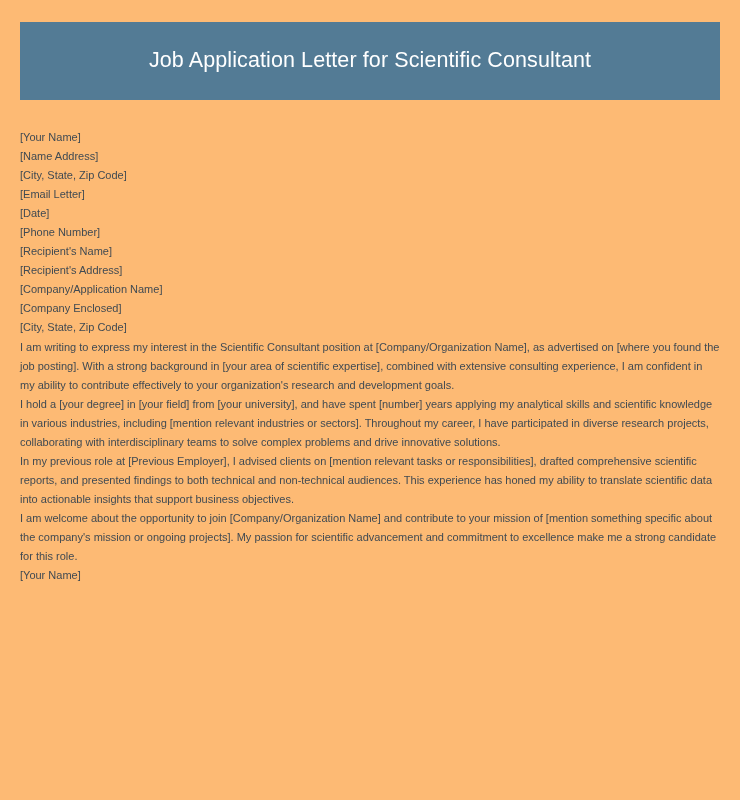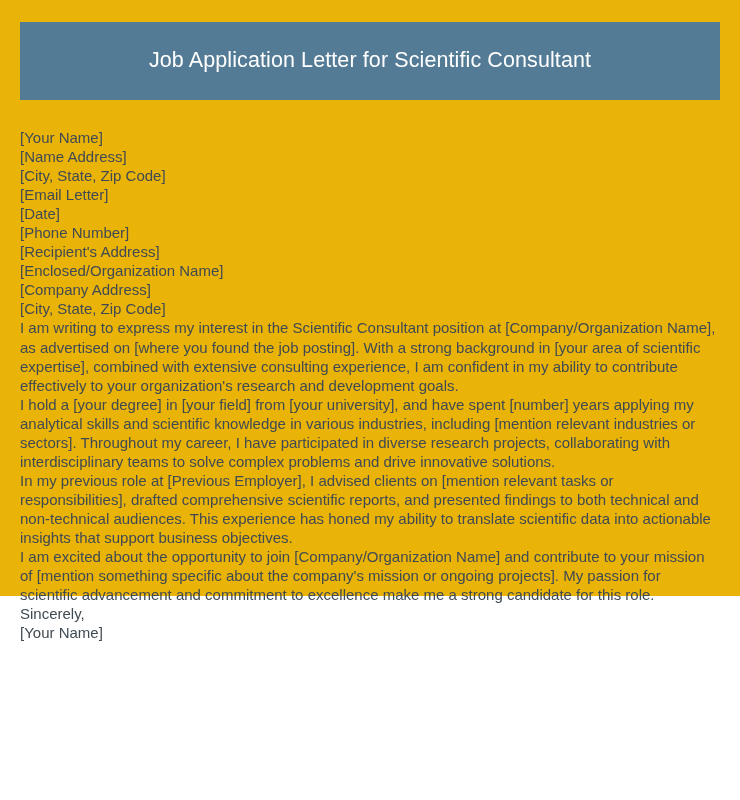--- a/index.html
+++ b/index.html
@@ -10,22 +10,22 @@
   body {
     width: 740px;
     height: 800px;
     background: #ffffff;
     font-family: "Liberation Sans", sans-serif;
     overflow: hidden;
   }
   .page {
     position: relative;
     width: 740px;
-    height: 596px;
-    background: #eab308;
+    height: 800px;
+    background: #fdba74;
   }
   .letter-header {
     position: absolute;
     left: 20px;
     top: 22px;
     width: 700px;
     height: 78px;
     background: #537b95;
     display: flex;
     align-items: center;
@@ -40,21 +40,21 @@
     text-align: center;
     line-height: 1.2;
     font-family: "Liberation Sans", sans-serif;
   }
   .letter-body {
     position: absolute;
     left: 20px;
     top: 128px;
     width: 700px;
     color: #404a52;
-    font-size: 15px;
+    font-size: 11px;
     line-height: 19.05px;
     font-family: "Liberation Sans", sans-serif;
     text-align: left;
   }
   .letter-line {
     margin: 0;
     padding: 0;
     white-space: pre-wrap;
     word-wrap: break-word;
   }
@@ -69,25 +69,25 @@
   </div>
 
   <div class="letter-body">
 
   <p class="letter-line">[Your Name]</p>
       <p class="letter-line">[Name Address]</p>
       <p class="letter-line">[City, State, Zip Code]</p>
       <p class="letter-line">[Email Letter]</p>
       <p class="letter-line">[Date]</p>
       <p class="letter-line">[Phone Number]</p>
+      <p class="letter-line">[Recipient's Name]</p>
       <p class="letter-line">[Recipient's Address]</p>
-      <p class="letter-line">[Enclosed/Organization Name]</p>
-      <p class="letter-line">[Company Address]</p>
+      <p class="letter-line">[Company/Application Name]</p>
+      <p class="letter-line">[Company Enclosed]</p>
       <p class="letter-line">[City, State, Zip Code]</p>
       <p class="letter-line">I am writing to express my interest in the Scientific Consultant position at [Company/Organization Name], as advertised on [where you found the job posting]. With a strong background in [your area of scientific expertise], combined with extensive consulting experience, I am confident in my ability to contribute effectively to your organization's research and development goals.</p>
       <p class="letter-line">I hold a [your degree] in [your field] from [your university], and have spent [number] years applying my analytical skills and scientific knowledge in various industries, including [mention relevant industries or sectors]. Throughout my career, I have participated in diverse research projects, collaborating with interdisciplinary teams to solve complex problems and drive innovative solutions.</p>
       <p class="letter-line">In my previous role at [Previous Employer], I advised clients on [mention relevant tasks or responsibilities], drafted comprehensive scientific reports, and presented findings to both technical and non-technical audiences. This experience has honed my ability to translate scientific data into actionable insights that support business objectives.</p>
-      <p class="letter-line">I am excited about the opportunity to join [Company/Organization Name] and contribute to your mission of [mention something specific about the company's mission or ongoing projects]. My passion for scientific advancement and commitment to excellence make me a strong candidate for this role.</p>
-      <p class="letter-line">Sincerely,</p>
+      <p class="letter-line">I am welcome about the opportunity to join [Company/Organization Name] and contribute to your mission of [mention something specific about the company's mission or ongoing projects]. My passion for scientific advancement and commitment to excellence make me a strong candidate for this role.</p>
       <p class="letter-line">[Your Name]</p>
     </div>
 
 </div>
 
 </body></html>

